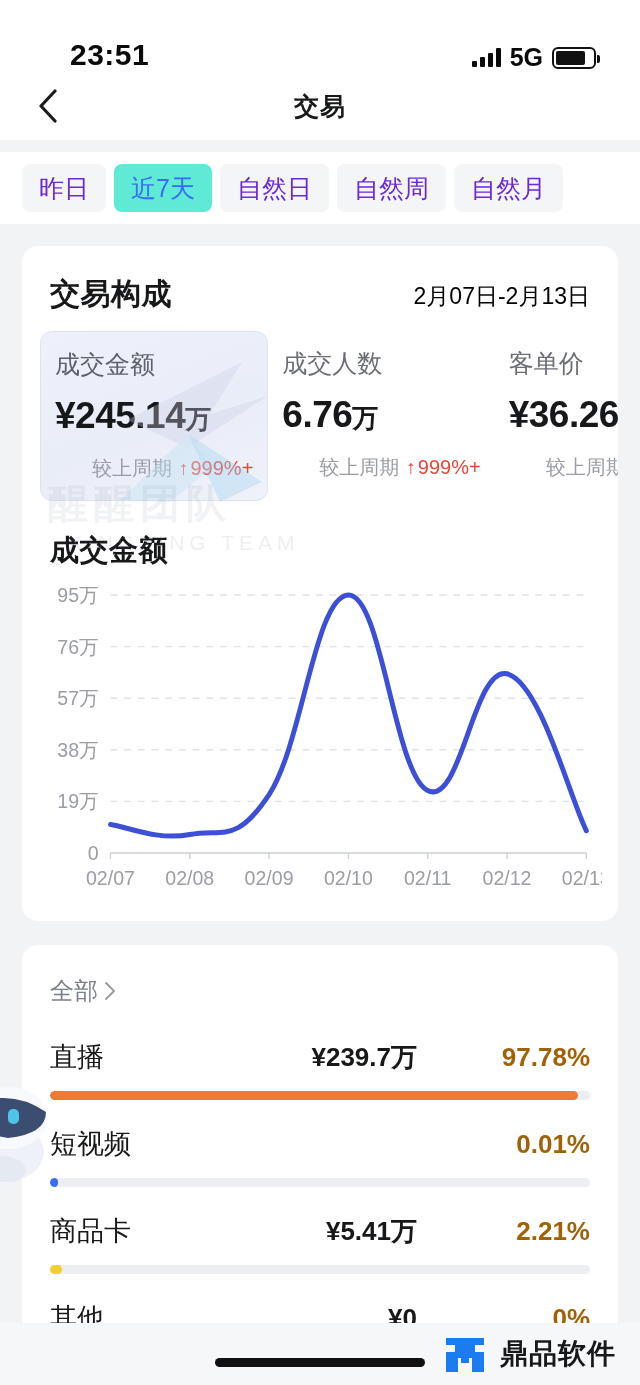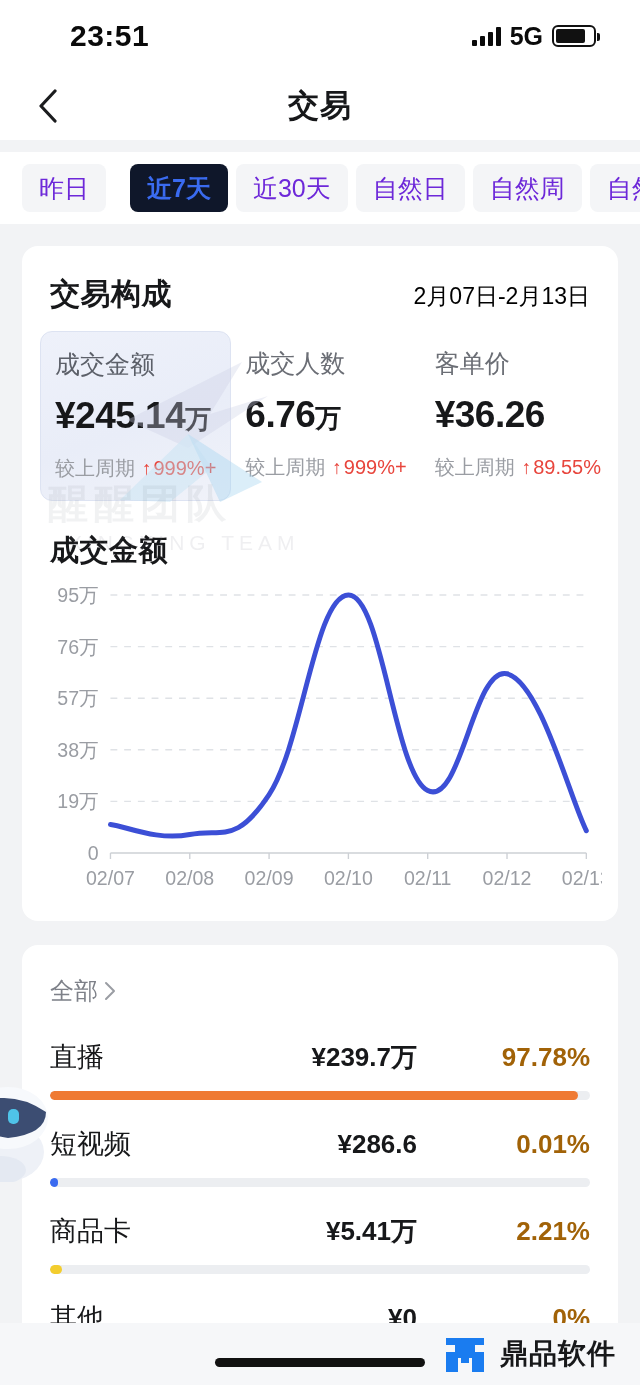--- a/index.html
+++ b/index.html
@@ -8,21 +8,21 @@
     font-family: "Liberation Sans", "DejaVu Sans", sans-serif;
     background: #f2f3f5;
     overflow: hidden;
   }
   .phone { position: relative; width: 640px; height: 1385px; background: #f2f3f5; }
 
   
   .statusbar {
     position: absolute; top: 0; left: 0; width: 640px; height: 72px;
     background: #ffffff;
-    display: flex; align-items: center; justify-content: space-between;
+    display: flex; align-items: flex-end; justify-content: space-between;
     padding: 0 44px 0 70px;
   }
   .status-time { font-size: 30px; font-weight: 700; color: #0a0a0a; letter-spacing: 0.5px; }
   .status-right { display: flex; align-items: center; gap: 9px; }
   .signal { display: flex; align-items: flex-end; gap: 3px; height: 19px; }
   .signal i { display: block; width: 5px; background: #0a0a0a; border-radius: 1px; }
   .signal i:nth-child(1) { height: 6px; }
   .signal i:nth-child(2) { height: 10px; }
   .signal i:nth-child(3) { height: 14px; }
   .signal i:nth-child(4) { height: 19px; }
@@ -36,39 +36,39 @@
     position: absolute; top: 72px; left: 0; width: 640px; height: 68px;
     background: #ffffff; display: flex; align-items: center;
   }
   .back-btn {
     position: absolute; left: 26px; width: 44px; height: 44px;
     display: flex; align-items: center; justify-content: center;
   }
   .back-btn svg { display: block; }
   .nav-title {
     width: 100%; text-align: center;
-    font-size: 31px; font-weight: 700; color: #17181a; letter-spacing: 1px;
+    font-size: 25px; font-weight: 700; color: #17181a; letter-spacing: 1px;
   }
   .tabbar {
     position: absolute; top: 152px; left: 0; width: 640px; height: 72px;
     background: #ffffff;
     display: flex; align-items: center; gap: 8px; padding: 0 22px;
     overflow: hidden;
   }
   .tab {
     flex: 0 0 auto;
     height: 48px; padding: 0 17px;
     border-radius: 8px;
     background: #f4f5f7;
     color: #6d28d9;
     font-size: 25px;
     display: flex; align-items: center; justify-content: center;
     white-space: nowrap;
   }
-  .tab.active { background: #0f172a; color: #3a6bf0; font-weight: 700; margin-left: 16px; }
+  .tab.active { background: #5eead4; color: #3a6bf0; font-weight: 400; }
 
   
   .content { position: absolute; top: 224px; left: 0; width: 640px; bottom: 0; background: #f2f3f5; }
 
   .card {
     position: relative;
     margin: 22px 22px 0 22px;
     background: #ffffff;
     border-radius: 16px;
     overflow: hidden;
@@ -85,21 +85,21 @@
   .metrics { display: flex; padding: 16px 18px 6px 18px; }
   .metric { flex: 1; padding: 16px 14px 18px 14px; border-radius: 12px; }
   .metric.selected {
     background: linear-gradient(160deg, #eef1fa 0%, #e9edf8 55%, #f0f2f9 100%);
     border: 1px solid #dde3f2;
   }
   .metric-label { font-size: 25px; color: #6b6e75; margin-bottom: 14px; }
   .metric.selected .metric-label { color: #5c6069; }
   .metric-value { font-size: 37px; font-weight: 700; color: #17181a; letter-spacing: -0.5px; white-space: nowrap; }
   .metric-value .unit { font-size: 26px; font-weight: 700; }
-  .metric-cmp { margin-top: 18px; display: flex; align-items: center; gap: 7px; white-space: nowrap; }
+  .metric-cmp { margin-top: 18px; display: flex; align-items: center; gap: 7px; white-space: nowrap; margin-left: 37px; }
   .cmp-label { font-size: 20px; color: #9a9da3; }
   .cmp-delta { font-size: 20px; color: #e8453c; font-weight: 500; display: flex; align-items: center; gap: 2px; }
   .arrow-up { font-size: 19px; line-height: 1; }
 
   
   .chart-title { font-size: 29px; font-weight: 700; color: #17181a; padding: 24px 28px 0 28px; letter-spacing: 0.5px; }
   .chart-wrap { position: relative; height: 330px; margin: 10px 16px 10px 16px; }
   .chart-svg { display: block; width: 100%; height: 100%; }
 
   
@@ -183,21 +183,20 @@
       <svg width="20" height="34" viewBox="0 0 20 34">
         <path d="M17 2 L3 17 L17 32" fill="none" stroke="#1b1c1e" stroke-width="3.2" stroke-linecap="round" stroke-linejoin="round"></path>
       </svg>
     </div>
     <div class="nav-title">交易</div>
   </div>
 
   <div class="tabbar" id="tabbar">
       <div class="tab">昨日</div>
       <div class="tab active">近7天</div>
-      <div class="tab">近30天</div>
       <div class="tab">自然日</div>
       <div class="tab">自然周</div>
       <div class="tab">自然月</div>
     </div>
 
   <div class="content">
 
     <div class="card">
 
       <div class="wm wm-star" style="left:70px; top:96px;">
@@ -304,21 +303,20 @@
               <div class="chan-amount">¥239.7万</div>
               <div class="chan-pct">97.78%</div>
             </div>
             <div class="bar-track">
               <div class="bar-fill" style="background: rgb(239, 122, 51); width: 97.78%;"></div>
             </div>
           </div>
           <div class="chan-row">
             <div class="chan-line">
               <div class="chan-name">短视频</div>
-              <div class="chan-amount">¥286.6</div>
               <div class="chan-pct">0.01%</div>
             </div>
             <div class="bar-track">
               <div class="bar-fill" style="background: rgb(58, 107, 240); width: 1.4%;"></div>
             </div>
           </div>
           <div class="chan-row">
             <div class="chan-line">
               <div class="chan-name">商品卡</div>
               <div class="chan-amount">¥5.41万</div>

